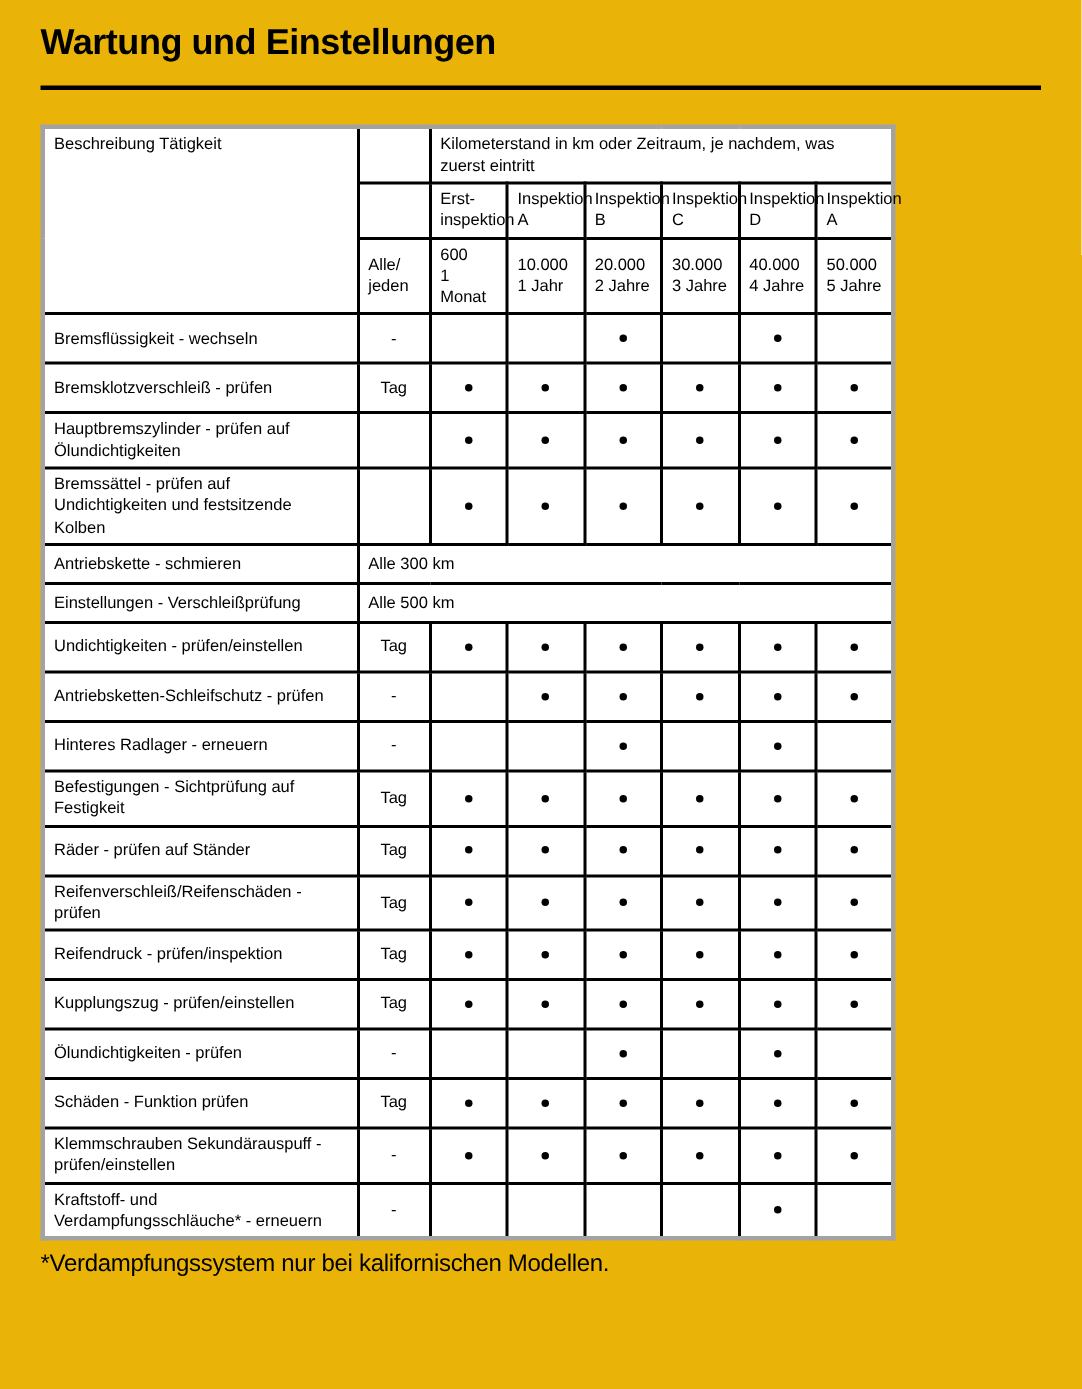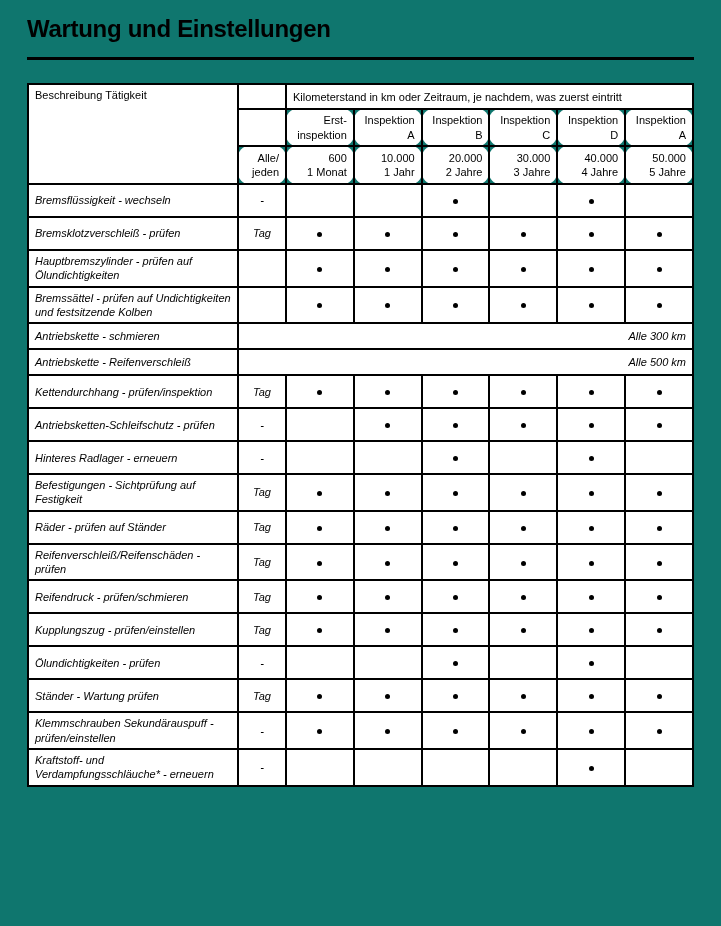--- a/index.html
+++ b/index.html
@@ -7,41 +7,41 @@
     padding: 0;
     background: #ffffff;
     font-family: "Liberation Sans", "DejaVu Sans", sans-serif;
     color: #000000;
   }
   .page {
     width: 721px;
     height: 926px;
     box-sizing: border-box;
     padding: 14px 27px 0 27px;
-    background: #0f766e;
+    background: #eab308;
     overflow: hidden;
   }
   .page-title {
     font-size: 24px;
     font-weight: 700;
     letter-spacing: -0.3px;
     margin: 2px 0 0 0;
     line-height: 1.1;
   }
   .title-rule {
     height: 3px;
     background: #000000;
     margin-top: 15px;
     margin-bottom: 23px;
   }
   table.schedule {
-    width: 667px;
+    width: 570px;
     border-collapse: collapse;
     table-layout: fixed;
-    border: 1px solid #a3a3a3;
+    border: 3px solid #a3a3a3;
   }
   table.schedule th,
   table.schedule td {
     border: 2px solid #000000;
     font-size: 11px;
     font-weight: 400;
     line-height: 1.3;
     padding: 3px 6px;
     box-sizing: border-box;
     background: #ffffff;
@@ -55,35 +55,34 @@
     padding-top: 7px;
     padding-left: 8px;
   }
   tr.hrow-title th  { height: 25px; }
   tr.hrow-names th  { height: 36px; }
   tr.hrow-km th     { height: 38px; margin-left: 46px; }
   th.span-title { text-align: left; vertical-align: middle; }
   th.insp-name,
   th.insp-km,
   th.interval-label {
-    text-align: right;
+    text-align: left;
     vertical-align: middle;
     white-space: pre-line;
-    border-radius: 11px;
   }
   td.task {
     text-align: left;
     vertical-align: middle;
     padding-left: 8px;
     padding-right: 10px;
   }
   td.center { text-align: center; vertical-align: middle; }
-  tbody tr     { height: 33px; font-style: italic; }
+  tbody tr     { height: 33px; }
   tbody tr.span-row { height: 26px; margin-left: 24px; }
-  td.span-cell { text-align: right; vertical-align: middle; }
+  td.span-cell { text-align: left; vertical-align: middle; }
   .dot {
     display: inline-block;
     width: 5px;
     height: 5px;
     border-radius: 50%;
     background: #000000;
     vertical-align: middle;
   }
   .footnote {
     font-size: 16px;
@@ -187,25 +186,25 @@
           <td class="center"><span class="dot"></span></td>
           <td class="center"><span class="dot"></span></td>
           <td class="center"><span class="dot"></span></td>
           <td class="center"><span class="dot"></span></td>
         </tr>
         <tr class="span-row">
           <td class="task">Antriebskette - schmieren</td>
           <td colspan="7" class="span-cell">Alle 300 km</td>
         </tr>
         <tr class="span-row">
-          <td class="task">Antriebskette - Reifenverschleiß</td>
+          <td class="task">Einstellungen - Verschleißprüfung</td>
           <td colspan="7" class="span-cell">Alle 500 km</td>
         </tr>
         <tr>
-          <td class="task">Kettendurchhang - prüfen/inspektion</td>
+          <td class="task">Undichtigkeiten - prüfen/einstellen</td>
           <td class="center">Tag</td>
           <td class="center"><span class="dot"></span></td>
           <td class="center"><span class="dot"></span></td>
           <td class="center"><span class="dot"></span></td>
           <td class="center"><span class="dot"></span></td>
           <td class="center"><span class="dot"></span></td>
           <td class="center"><span class="dot"></span></td>
         </tr>
         <tr>
           <td class="task">Antriebsketten-Schleifschutz - prüfen</td>
@@ -251,21 +250,21 @@
           <td class="task">Reifenverschleiß/Reifenschäden - prüfen</td>
           <td class="center">Tag</td>
           <td class="center"><span class="dot"></span></td>
           <td class="center"><span class="dot"></span></td>
           <td class="center"><span class="dot"></span></td>
           <td class="center"><span class="dot"></span></td>
           <td class="center"><span class="dot"></span></td>
           <td class="center"><span class="dot"></span></td>
         </tr>
         <tr>
-          <td class="task">Reifendruck - prüfen/schmieren</td>
+          <td class="task">Reifendruck - prüfen/inspektion</td>
           <td class="center">Tag</td>
           <td class="center"><span class="dot"></span></td>
           <td class="center"><span class="dot"></span></td>
           <td class="center"><span class="dot"></span></td>
           <td class="center"><span class="dot"></span></td>
           <td class="center"><span class="dot"></span></td>
           <td class="center"><span class="dot"></span></td>
         </tr>
         <tr>
           <td class="task">Kupplungszug - prüfen/einstellen</td>
@@ -281,21 +280,21 @@
           <td class="task">Ölundichtigkeiten - prüfen</td>
           <td class="center">-</td>
           <td class="center"></td>
           <td class="center"></td>
           <td class="center"><span class="dot"></span></td>
           <td class="center"></td>
           <td class="center"><span class="dot"></span></td>
           <td class="center"></td>
         </tr>
         <tr>
-          <td class="task">Ständer - Wartung prüfen</td>
+          <td class="task">Schäden - Funktion prüfen</td>
           <td class="center">Tag</td>
           <td class="center"><span class="dot"></span></td>
           <td class="center"><span class="dot"></span></td>
           <td class="center"><span class="dot"></span></td>
           <td class="center"><span class="dot"></span></td>
           <td class="center"><span class="dot"></span></td>
           <td class="center"><span class="dot"></span></td>
         </tr>
         <tr>
           <td class="task">Klemmschrauben Sekundärauspuff - prüfen/einstellen</td>
@@ -313,14 +312,15 @@
           <td class="center"></td>
           <td class="center"></td>
           <td class="center"></td>
           <td class="center"></td>
           <td class="center"><span class="dot"></span></td>
           <td class="center"></td>
         </tr>
       </tbody>
   </table>
 
+  <div class="footnote">*Verdampfungssystem nur bei kalifornischen Modellen.</div>
 
 </div>
 
 </body></html>

